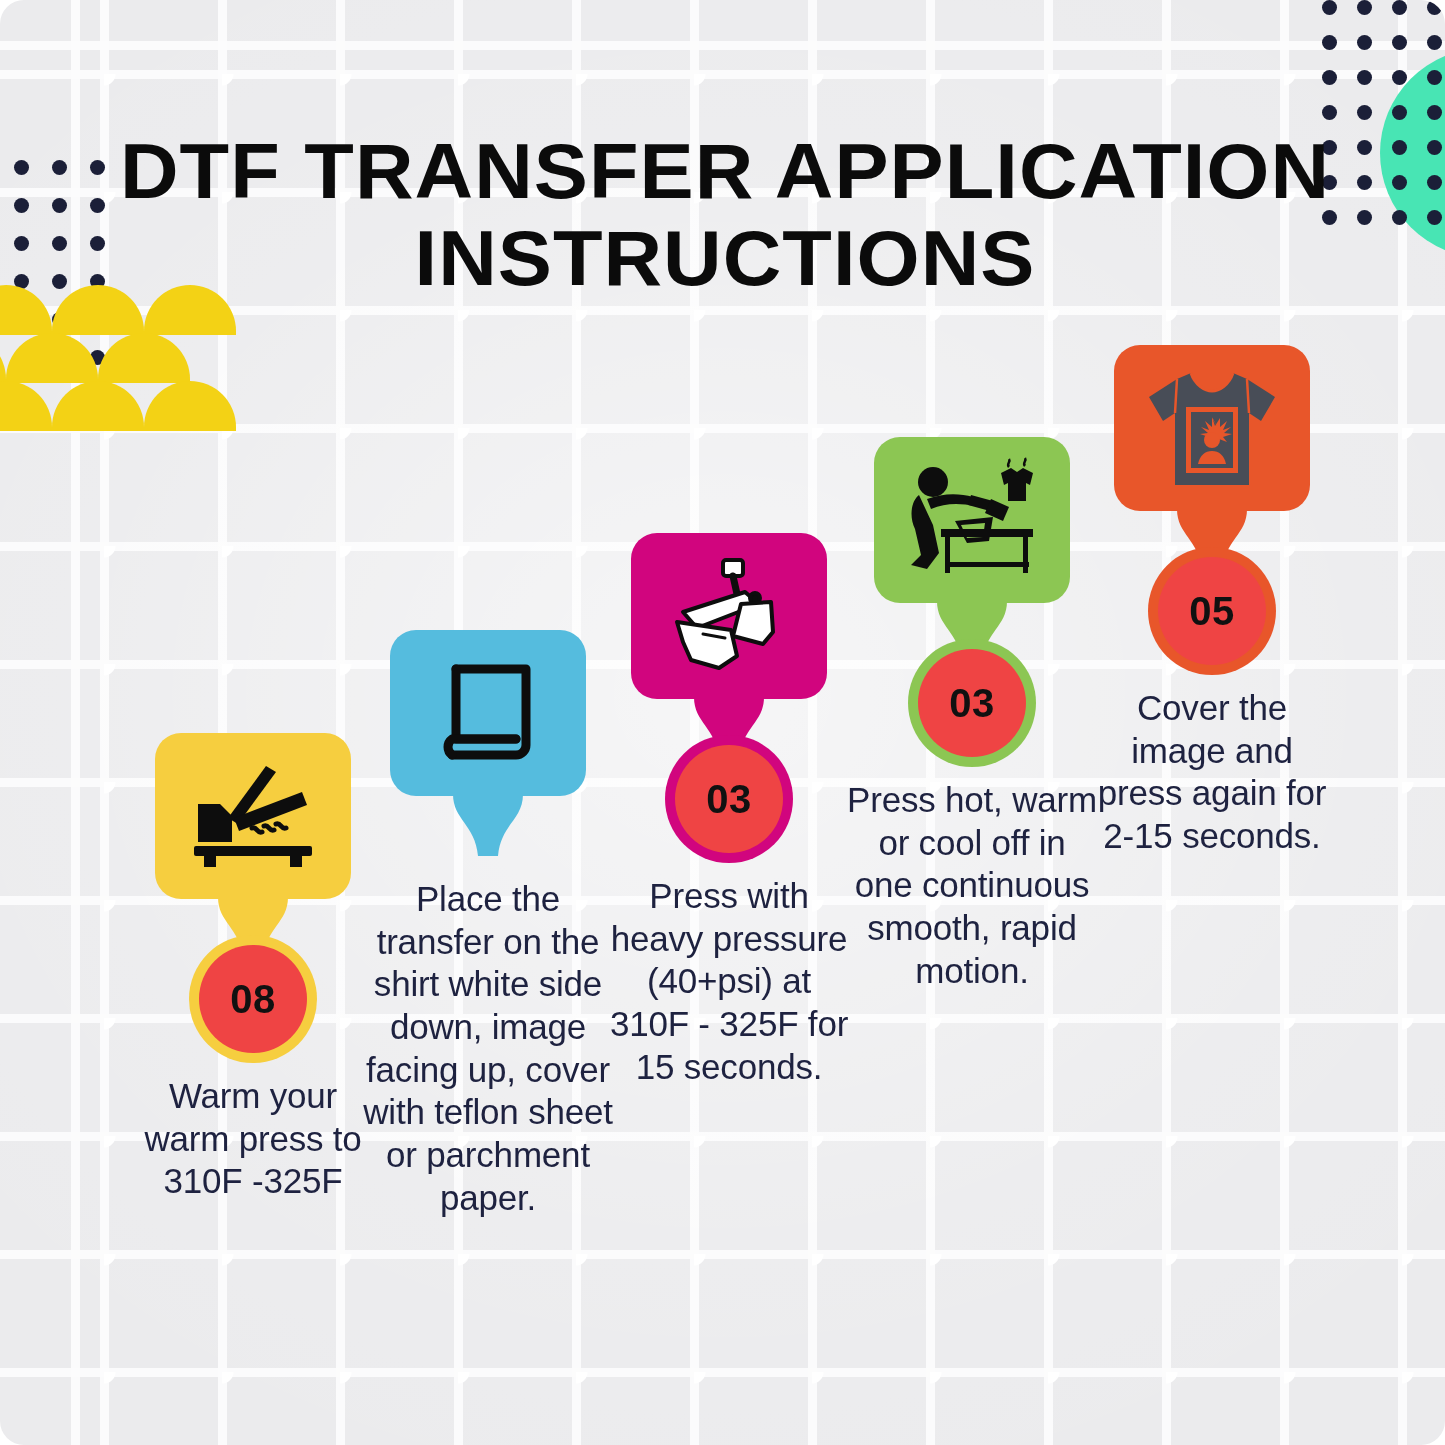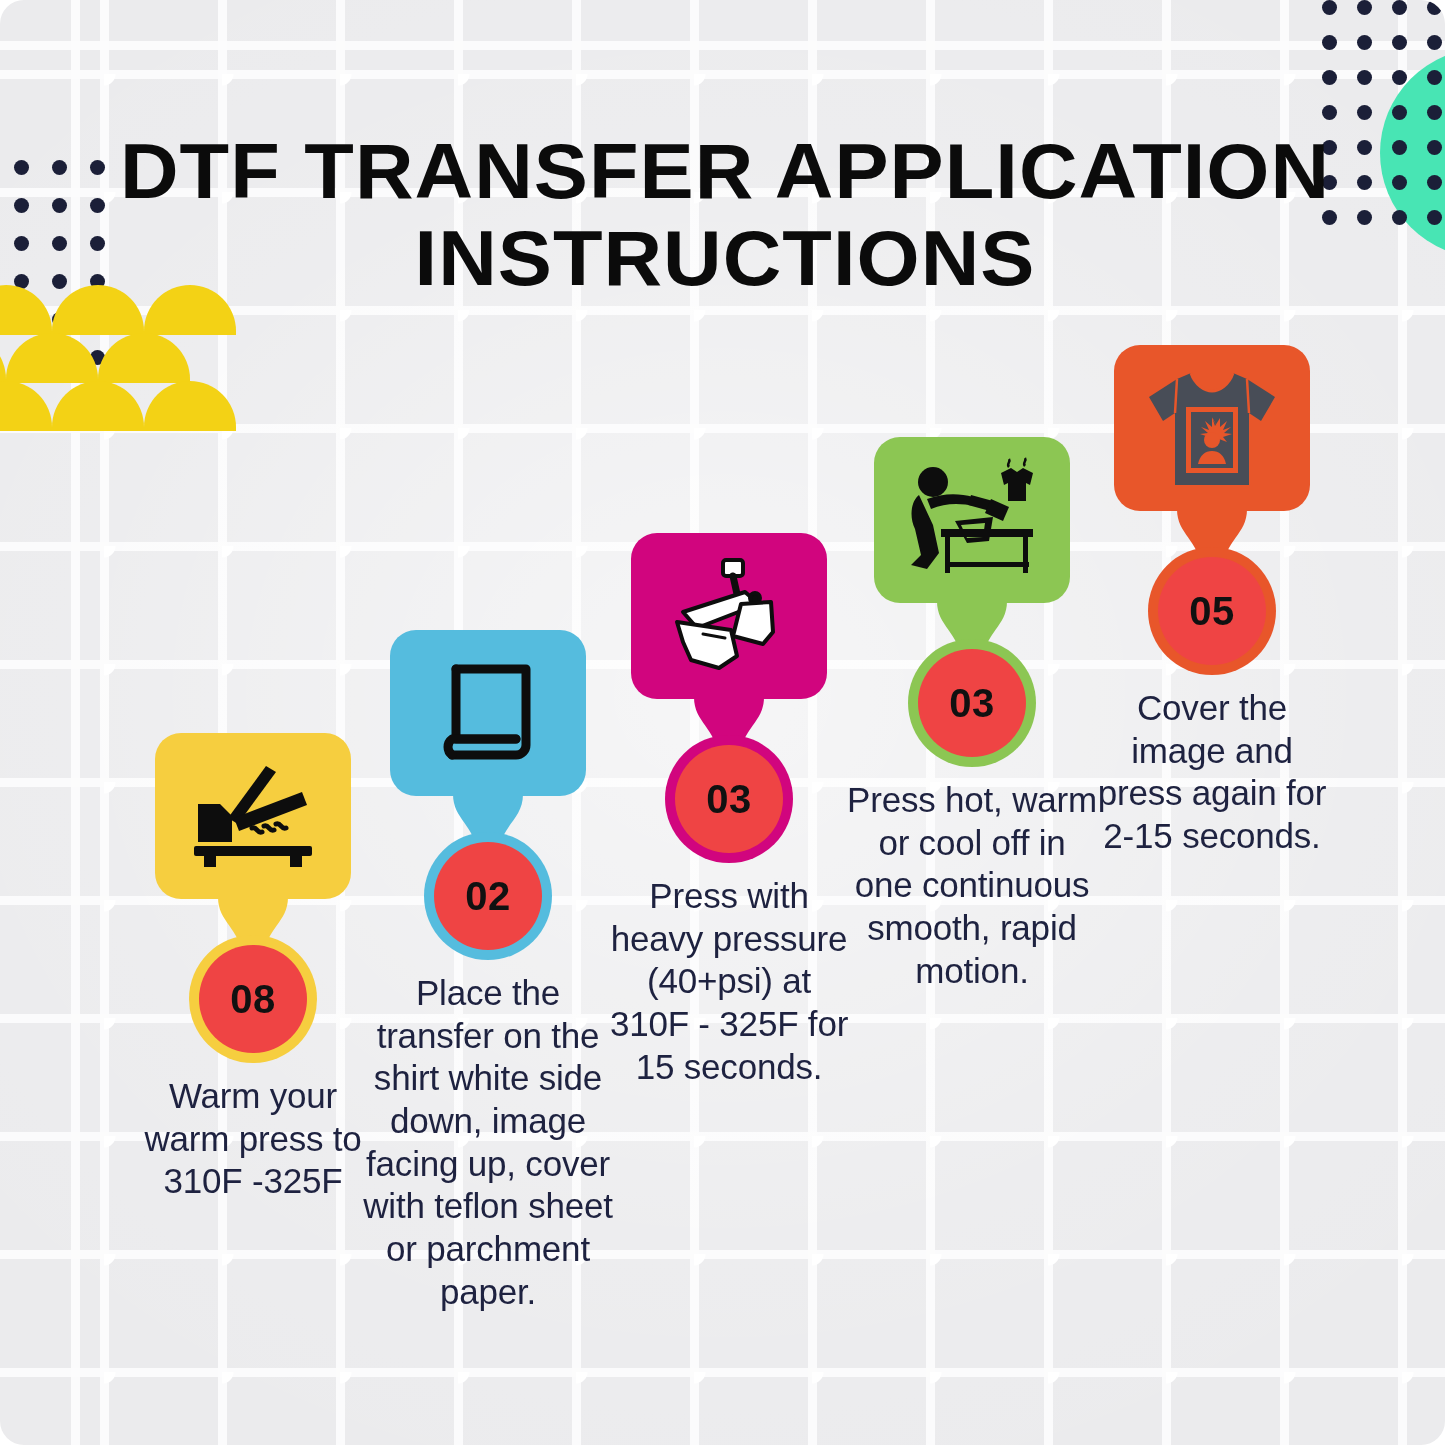--- a/index.html
+++ b/index.html
@@ -283,23 +283,20 @@
               <path d="M18,94 a10,10 0 0 1 0,-16 H82"></path>
             </g>
           </svg>
         </span>
       </div>
       <div class="neck">
         <svg viewBox="0 0 70 62" preserveAspectRatio="none">
           <path d="M0,0 C0,26 22,30 25,62 L45,62 C48,30 70,26 70,0 Z" fill="#55BCDE"></path>
         </svg>
       </div>
-      <div class="badge" style="box-shadow:0 0 0 10px #55BCDE;">
-        <span>02</span>
-      </div>
       <p class="caption">Place the transfer on the shirt white side down, image facing up, cover with teflon sheet or parchment paper.</p>
     </div>
 
     <div class="step" id="step-3">
       <div class="card" style="background:#D1057E;">
         <span>
           <svg width="124" height="120" viewBox="0 0 124 120">
             <g stroke="#0d0d0d" stroke-width="4" stroke-linejoin="round" stroke-linecap="round">
 
               <rect x="56" y="4" width="20" height="16" rx="3" fill="#ffffff"></rect>

